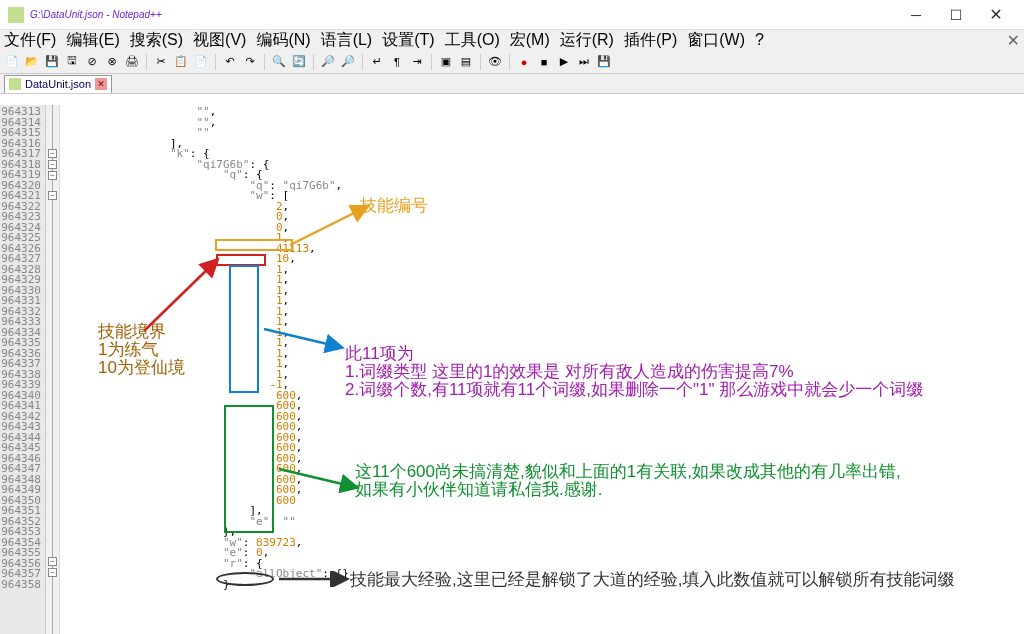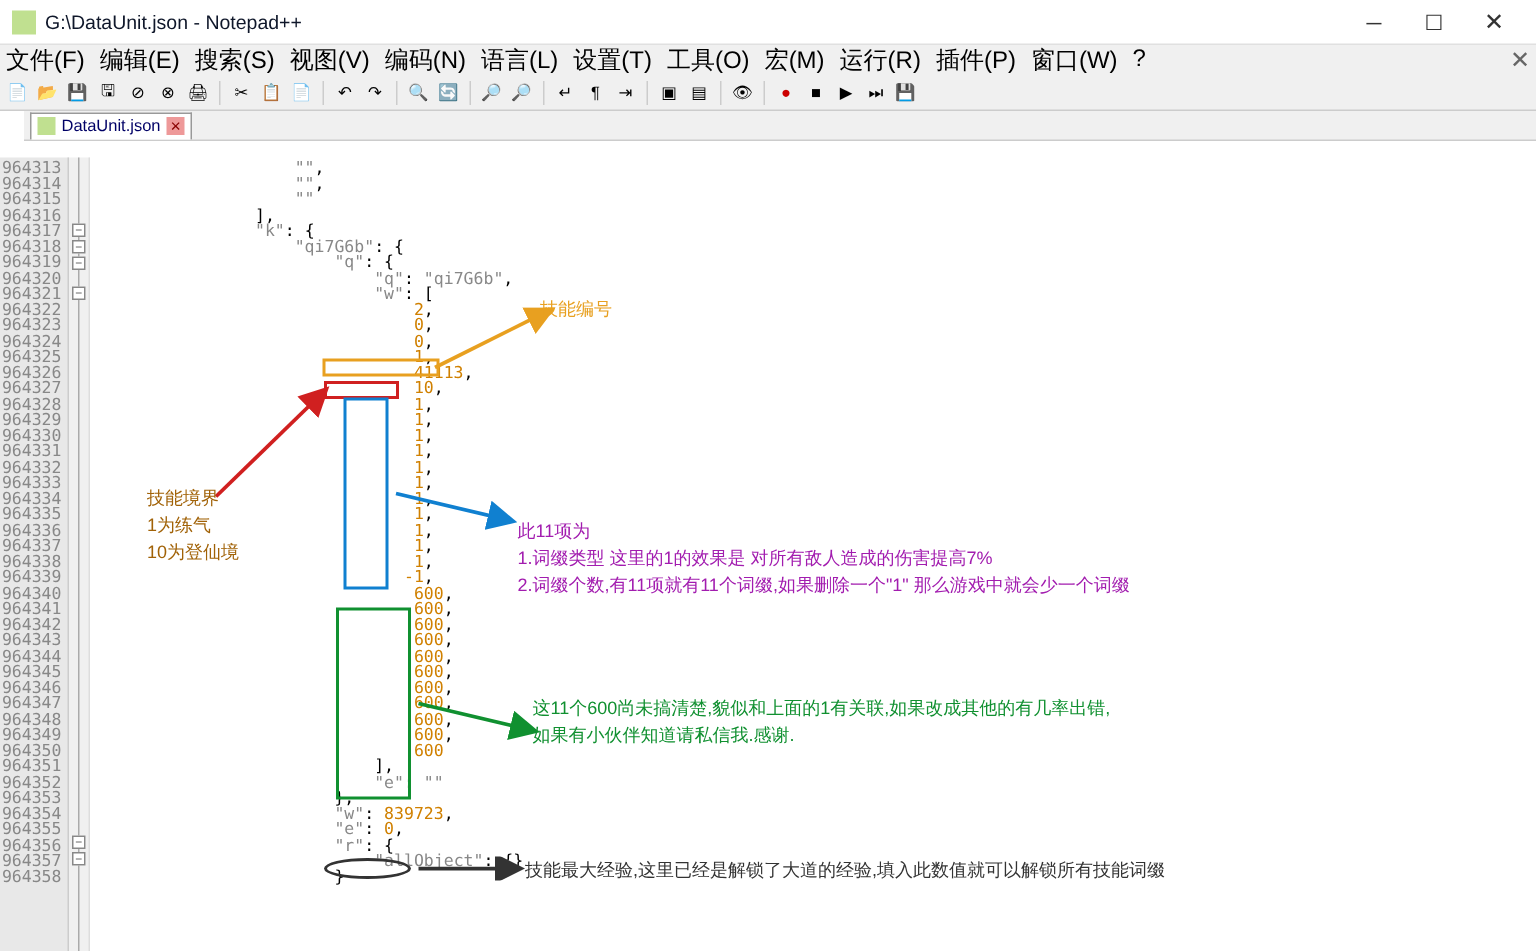--- a/index.html
+++ b/index.html
@@ -1,52 +1,52 @@
 <!DOCTYPE html>
 <html><head>
 <meta charset="utf-8">
 <style>
 * { margin: 0; padding: 0; box-sizing: border-box; }
 body { font-family: "Microsoft YaHei", sans-serif; font-size: 12px; background: #fff; width: 1024px; height: 634px; overflow: hidden; position: relative; }
 
 .titlebar { height: 30px; background: #fff; border-bottom: 1px solid #e0e0e0; display: flex; align-items: center; padding: 0 8px; }
 .titlebar .icon { width: 16px; height: 16px; background: #c0e090; margin-right: 6px; }
-.titlebar .title { flex: 1; color: #0f172a; font-size: 13px; }
+.titlebar .title { flex: 1; color: #6d28d9; font-size: 10px; font-style: italic; }
 .titlebar .winbtns { display: flex; gap: 0; }
 .titlebar .winbtn { width: 40px; height: 28px; display: flex; align-items: center; justify-content: center; font-size: 14px; color: #333; }
 .titlebar .winbtn.close { font-size: 16px; }
 
 .menubar { height: 20px; background: #f0f0f0; display: flex; align-items: center; padding: 0 4px; gap: 10px; font-size: 16px; }
 .menubar .menuitem { cursor: default; }
 .menubar .close-x { margin-left: auto; color: #666; }
 
 .toolbar { height: 24px; background: #f0f0f0; border-bottom: 1px solid #ccc; display: flex; align-items: center; padding: 0 4px; gap: 4px; }
 .toolbar .tbtn { width: 16px; height: 16px; display: flex; align-items: center; justify-content: center; font-size: 11px; }
 .toolbar .sep { width: 1px; height: 16px; background: #ccc; margin: 0 2px; }
 
-.tabbar { height: 20px; background: #f0f0f0; border-bottom: 1px solid #ccc; display: flex; align-items: center; padding-left: 4px; margin-left: 16px; }
+.tabbar { height: 20px; background: #f0f0f0; border-bottom: 1px solid #ccc; display: flex; align-items: center; padding-left: 4px; }
 .tab { height: 18px; background: #fff; border: 1px solid #999; border-bottom: none; padding: 1px 4px; display: flex; align-items: center; gap: 4px; font-size: 11px; }
 .tab .tabicon { width: 12px; height: 12px; background: #c0e090; }
 .tab .tabtext { color: #006; }
 .tab .tabclose { width: 12px; height: 12px; background: #e99; display: flex; align-items: center; justify-content: center; font-size: 9px; color: #800; }
 
 .editor { display: flex; height: 620px; background: #fff; position: relative; margin-top: 11px; }
 .gutter { width: 46px; background: #e8e8e8; border-right: 1px solid #ccc; color: #888; font-family: Consolas, monospace; font-size: 11px; text-align: right; padding-right: 4px; padding-top: 2px; line-height: 10.5px; }
 .gutter div { height: 10.5px; }
 
 .foldcol { width: 14px; background: #f0f0f0; border-right: 1px solid #ddd; padding-top: 2px; position: relative; }
 .foldmark { position: absolute; left: 2px; width: 9px; height: 9px; border: 1px solid #888; background: #fff; font-size: 8px; line-height: 7px; text-align: center; color: #555; }
 .foldline { position: absolute; left: 6px; width: 1px; background: #aaa; }
 
 .code { flex: 1; font-family: Consolas, monospace; font-size: 11px; line-height: 10.5px; padding-top: 2px; padding-left: 4px; white-space: pre; color: #000; position: relative; }
 .str { color: #888; }
 .num { color: #d08000; }
 
 .anno-box { position: absolute; border: 2px solid; background: transparent; pointer-events: none; }
-.anno-text { position: absolute; font-family: "Microsoft YaHei", sans-serif; font-size: 12px; line-height: 18px; pointer-events: none; }
+.anno-text { position: absolute; font-family: "Microsoft YaHei", sans-serif; font-size: 17px; line-height: 18px; pointer-events: none; }
 .anno-arrow { position: absolute; pointer-events: none; }
 
 .ellipse { position: absolute; border: 2px solid #333; border-radius: 50%; pointer-events: none; }
 
 </style>
 </head>
 <body>
 
 <div class="titlebar">
   <div class="icon"></div>

